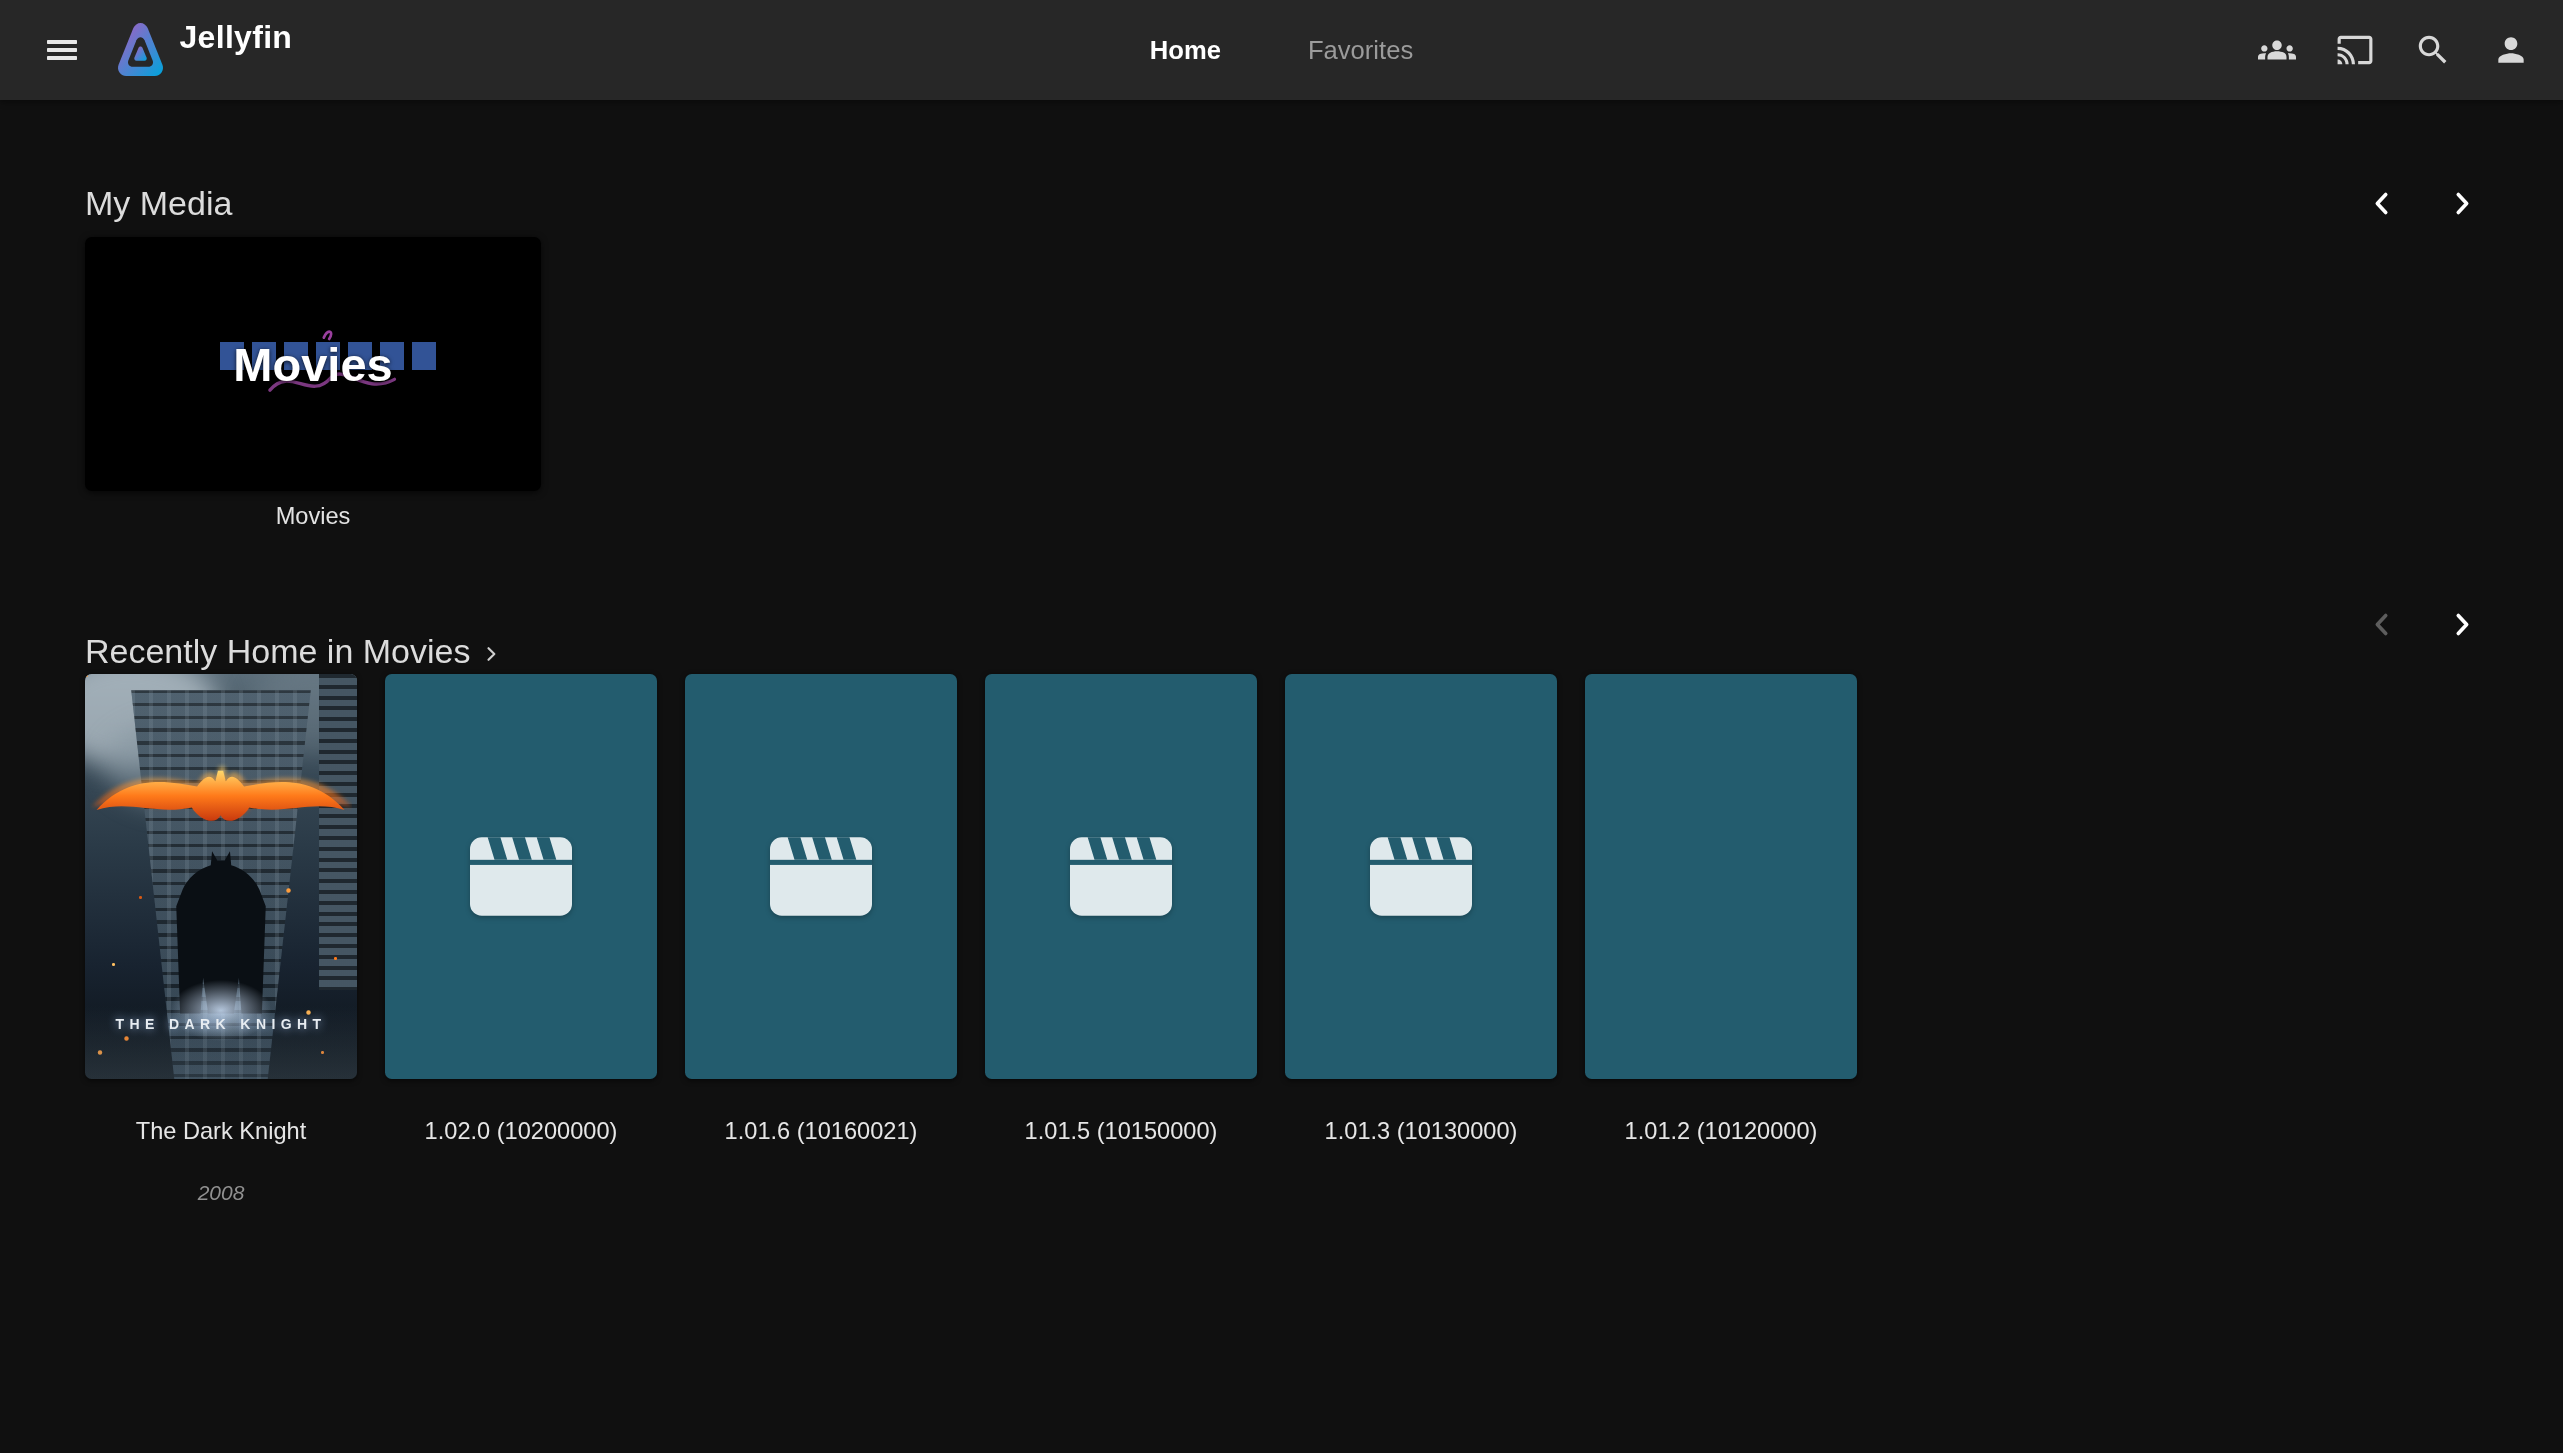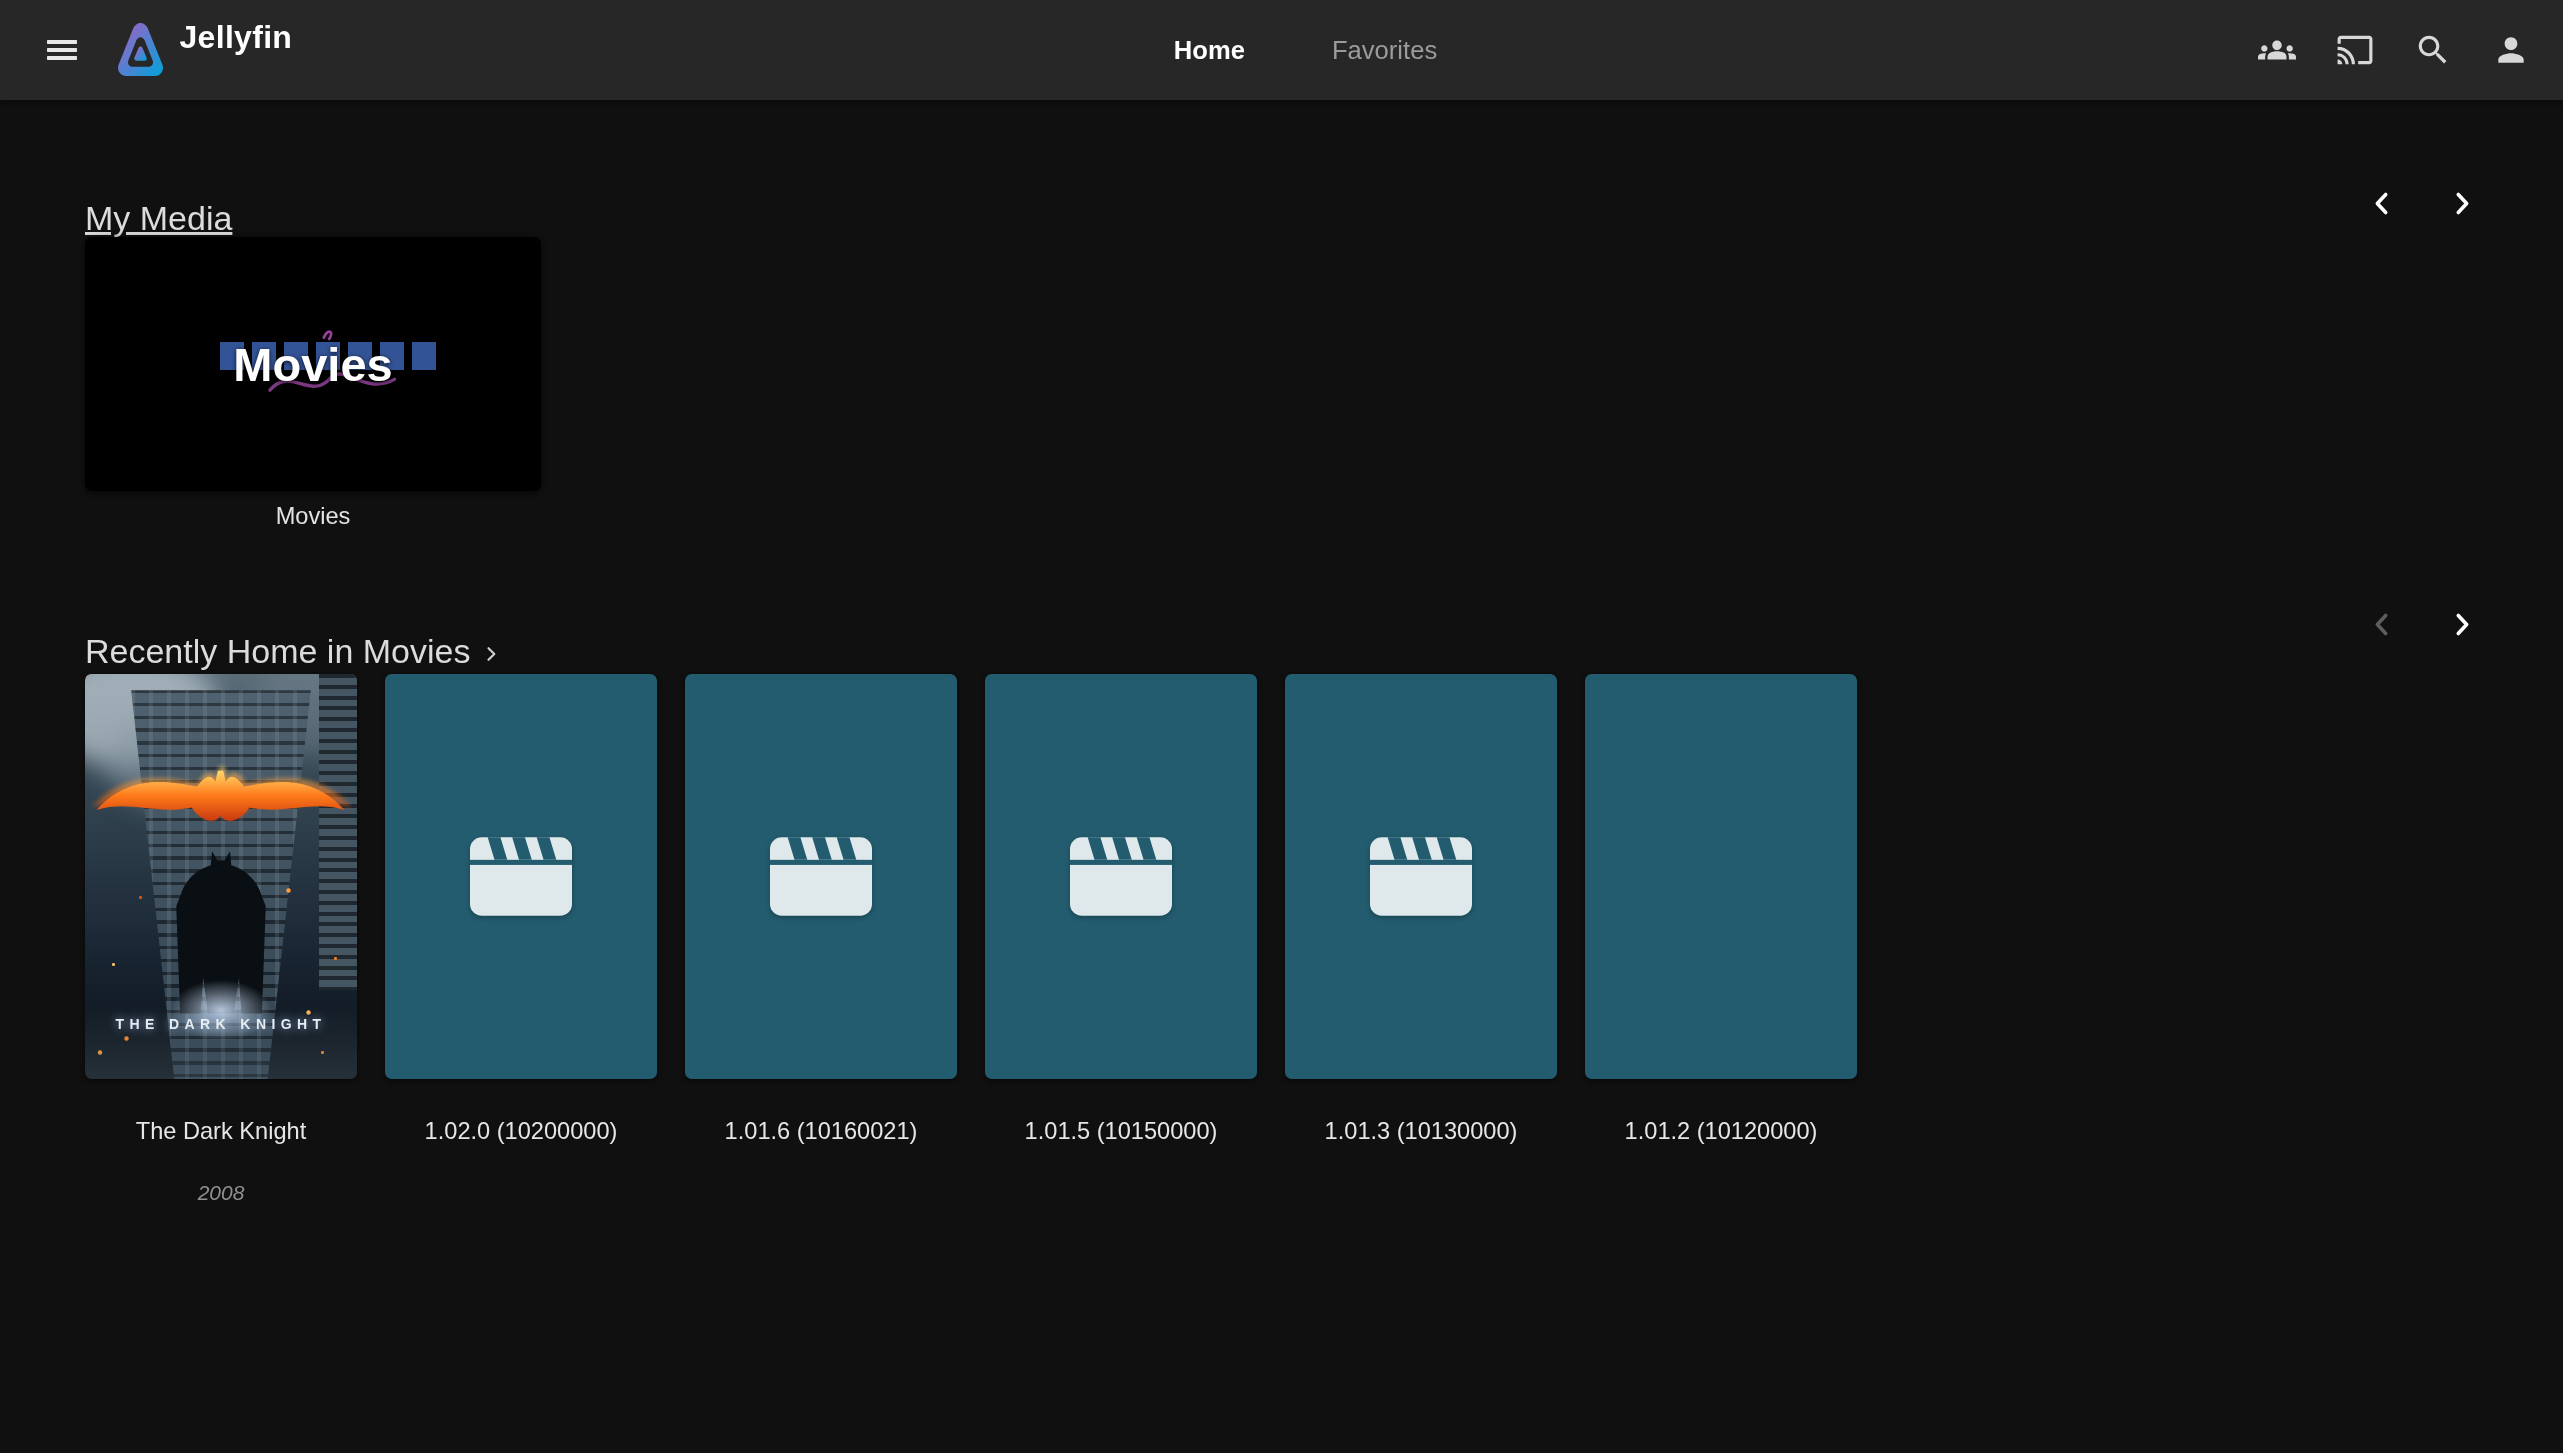--- a/index.html
+++ b/index.html
@@ -6,21 +6,21 @@
             font-family:"Liberation Sans", sans-serif;}
   
   .navbar{position:absolute;top:0;left:0;width:2563px;height:100px;background:#272727;
           display:flex;align-items:center;box-shadow:0 2.7px 6.7px rgba(0,0,0,.45);z-index:10;}
   .hamburger{margin-left:38px;width:47px;height:47px;border:none;background:transparent;cursor:pointer;
              display:flex;flex-direction:column;justify-content:center;align-items:center;gap:4.7px;}
   .hamburger span{display:block;width:30px;height:3.4px;background:#e8e8e8;border-radius:0.7px;}
   .logo{display:flex;margin-left:30px;}
   .logo svg{width:51px;height:63px;}
   .brand{font-size:32px;font-weight:700;color:#ffffff;margin-left:13.5px;letter-spacing:0.3px;}
-  .nav-tabs{position:absolute;left:50%;transform:translateX(-50%);display:flex;gap:79px;align-items:center;margin-left:24px;}
+  .nav-tabs{position:absolute;left:50%;transform:translateX(-50%);display:flex;gap:79px;align-items:center;}
   .tab{font-size:25.6px;color:#9b9b9b;background:none;border:none;cursor:pointer;padding:6.7px 4px;
        font-family:inherit;}
   .tab.active{color:#ffffff;font-weight:700;}
   .nav-actions{margin-left:auto;display:flex;align-items:center;gap:36px;margin-right:31px;}
   .icon-btn{width:42px;height:42px;background:transparent;border:none;cursor:pointer;padding:0;
             display:flex;align-items:center;justify-content:center;}
   .icon-btn svg{width:38px;height:38px;fill:#d8d8d8;}
   
   .sec-title{position:absolute;left:85px;font-size:34px;font-weight:400;color:#dcdcdc;}
   .sec-title.link{display:flex;align-items:center;gap:10.8px;cursor:pointer;}
@@ -126,21 +126,21 @@
         </svg>
     </button>
     <button class="icon-btn">
       <svg viewBox="0 0 24 24">
           <path d="M12 12c2.21 0 4-1.79 4-4s-1.79-4-4-4-4 1.79-4 4 1.79 4 4 4zm0 2c-2.67 0-8 1.34-8 4v2h16v-2c0-2.66-5.33-4-8-4z"></path>
         </svg>
     </button>
   </div>
 </header>
 
-<h2 class="sec-title" style="top:171px;text-decoration:underline;">My Media</h2>
+<h2 class="sec-title" style="top:156px;">My Media</h2>
 <div class="scrollers" style="top:187px;">
   <button class="chev-btn">
     <svg viewBox="0 0 24 24">
         <polyline points="14.5 5 8 12 14.5 19"></polyline>
       </svg>
   </button>
   <button class="chev-btn">
     <svg viewBox="0 0 24 24">
         <polyline points="9.5 5 16 12 9.5 19"></polyline>
       </svg>

